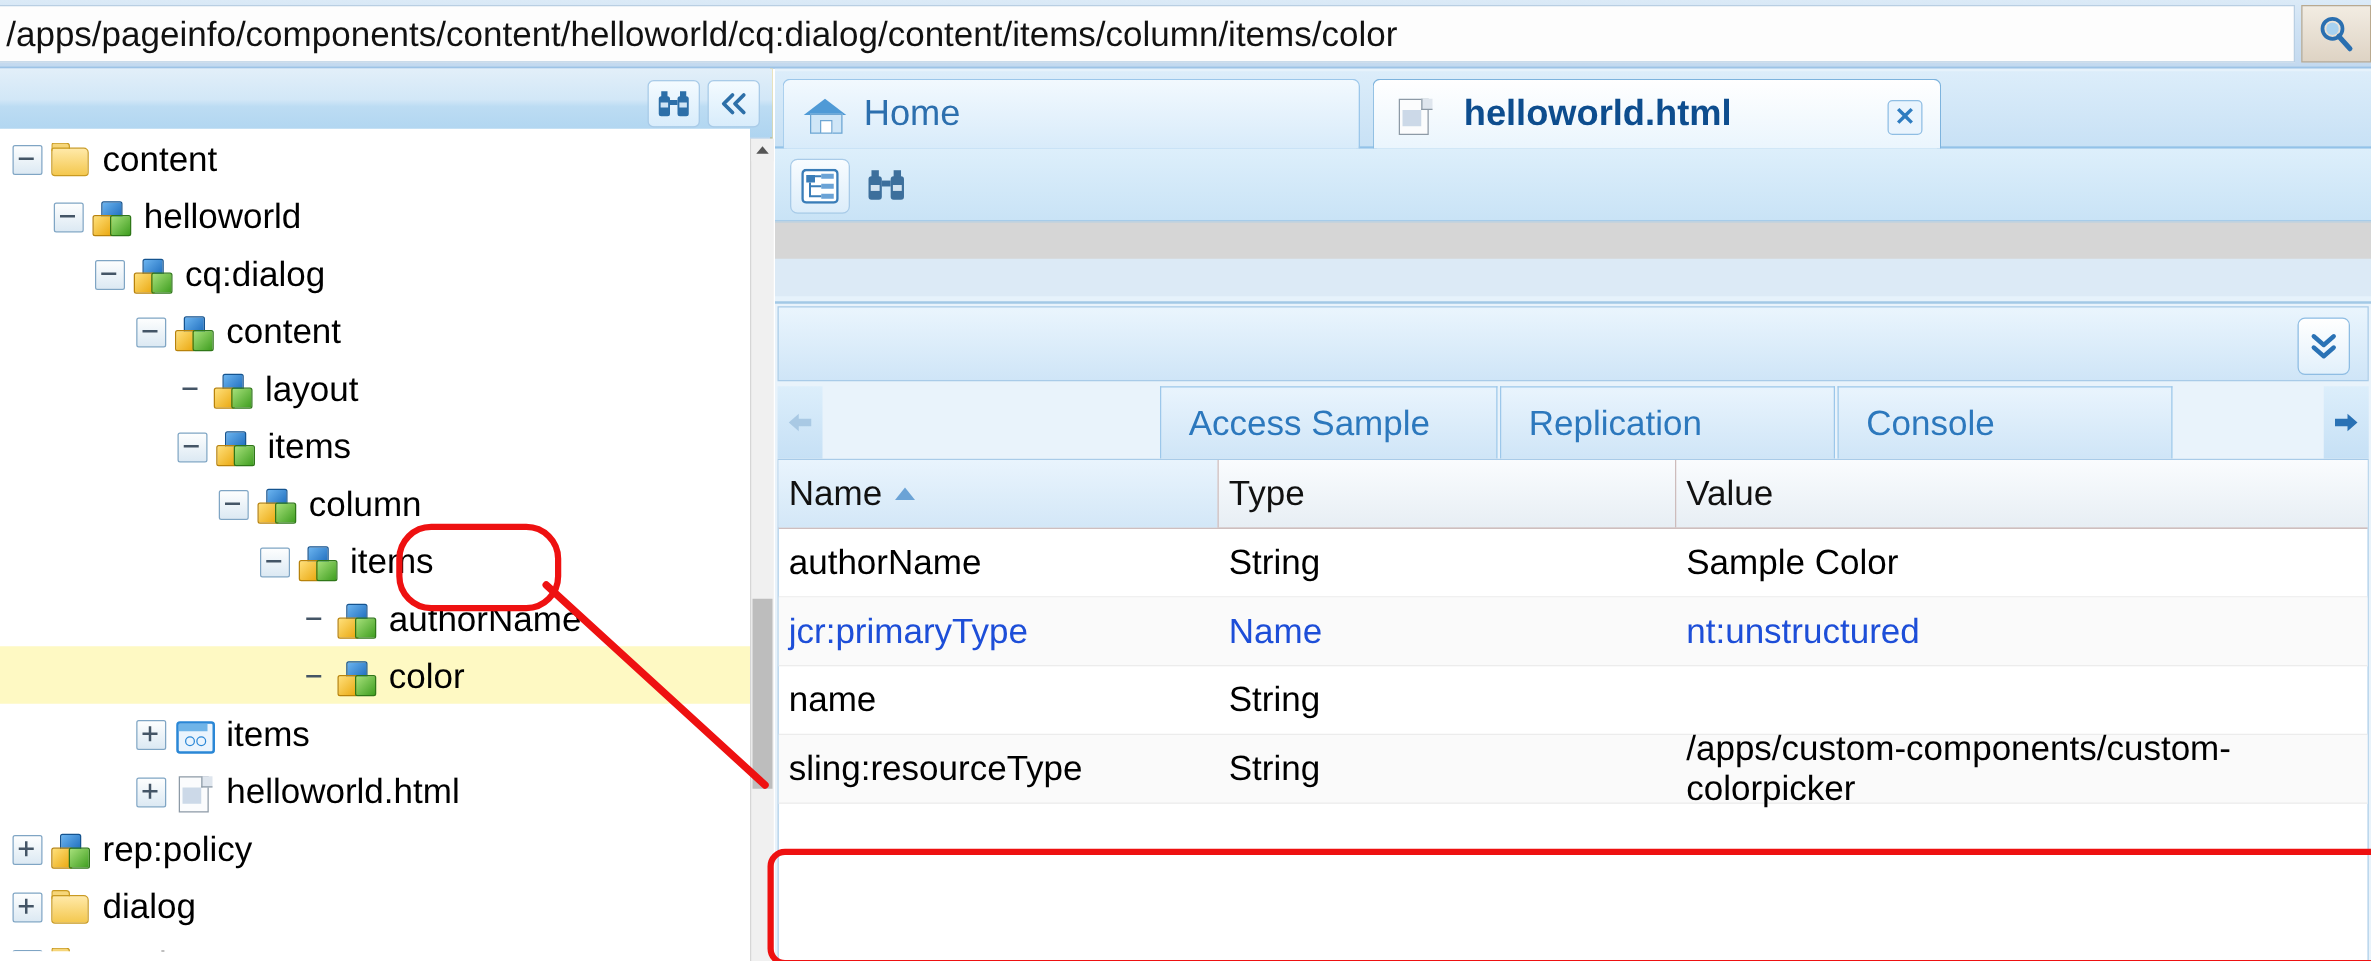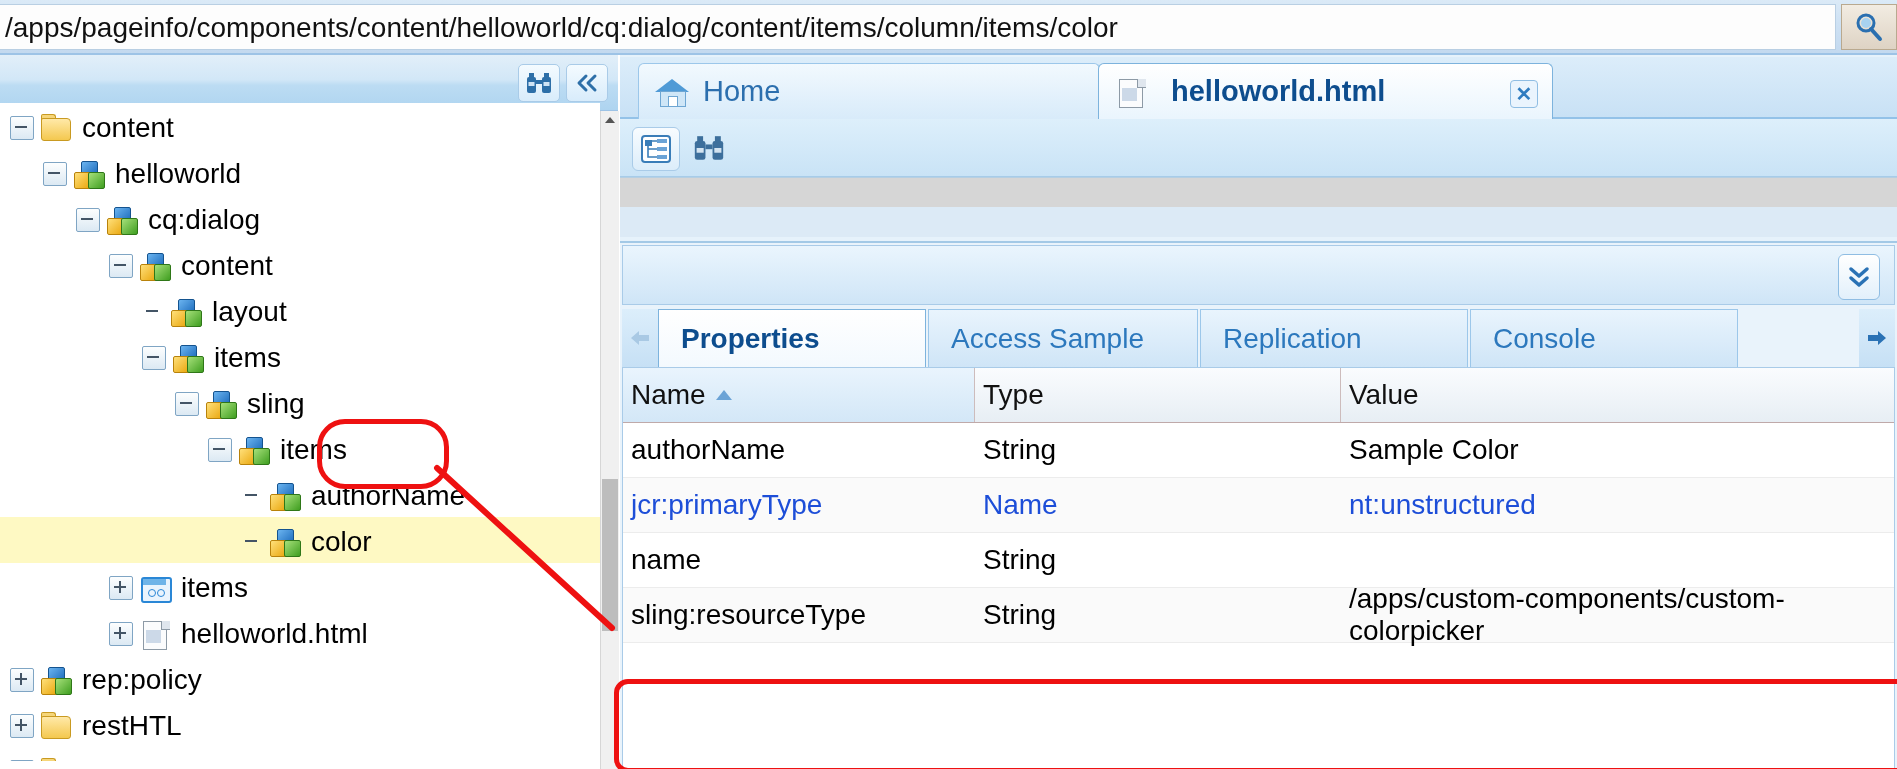--- a/index.html
+++ b/index.html
@@ -121,21 +121,21 @@
   #tabstrip{
     position:absolute;left:0;top:2px;width:1277px;height:62px;
     background:linear-gradient(to bottom,#dcedfa,#c8e1f5);
     border-bottom:2px solid #93c2e8;box-sizing:border-box;
   }
   .etab{
     position:absolute;top:6px;height:56px;box-sizing:border-box;
     border:1px solid #9cc7ea;border-bottom:none;border-radius:6px 6px 0 0;
     display:flex;align-items:center;padding:0 16px;cursor:pointer;
   }
-  .etab.inactive{background:linear-gradient(to bottom,#f2f9fe,#d8ebfa);margin-left:12px;}
+  .etab.inactive{background:linear-gradient(to bottom,#f2f9fe,#d8ebfa);}
   .etab.active{background:linear-gradient(to bottom,#ffffff,#eaf5fd);border-color:#7db3dd;}
   .etab .lbl{font-size:29px;color:#2c6fae;margin-left:14px;}
   .etab.active .lbl{font-weight:bold;color:#0d4d8e;}
   #etab-home{left:6px;width:462px;}
   #etab-hello{left:478px;width:455px;}
   .tab-close{
     position:absolute;right:14px;top:16px;width:26px;height:26px;
     border:1px solid #8fbde3;border-radius:4px;background:#eaf4fd;
     display:flex;align-items:center;justify-content:center;cursor:pointer;
     color:#2f7cc0;font-size:20px;font-weight:bold;line-height:1;
@@ -275,28 +275,28 @@
     </div>
   </div>
 
   <div id="tree-body" style="margin-top: -8px;">
       <div class="tnode"><span class="ind" style="width: 10px;"></span><span class="exp"></span><span class="nicon ico-folder"><span class="t"></span><span class="f"></span></span><span class="nlabel">content</span></div>
       <div class="tnode"><span class="ind" style="width: 43px;"></span><span class="exp"></span><span class="nicon ico-nodes"><span class="c b"></span><span class="c y"></span><span class="c g"></span></span><span class="nlabel">helloworld</span></div>
       <div class="tnode"><span class="ind" style="width: 76px;"></span><span class="exp"></span><span class="nicon ico-nodes"><span class="c b"></span><span class="c y"></span><span class="c g"></span></span><span class="nlabel">cq:dialog</span></div>
       <div class="tnode"><span class="ind" style="width: 109px;"></span><span class="exp"></span><span class="nicon ico-nodes"><span class="c b"></span><span class="c y"></span><span class="c g"></span></span><span class="nlabel">content</span></div>
       <div class="tnode"><span class="ind" style="width: 142px;"></span><span class="exp none"></span><span class="nicon ico-nodes"><span class="c b"></span><span class="c y"></span><span class="c g"></span></span><span class="nlabel">layout</span></div>
       <div class="tnode"><span class="ind" style="width: 142px;"></span><span class="exp"></span><span class="nicon ico-nodes"><span class="c b"></span><span class="c y"></span><span class="c g"></span></span><span class="nlabel">items</span></div>
-      <div class="tnode"><span class="ind" style="width: 175px;"></span><span class="exp"></span><span class="nicon ico-nodes"><span class="c b"></span><span class="c y"></span><span class="c g"></span></span><span class="nlabel">sling</span></div>
+      <div class="tnode"><span class="ind" style="width: 175px;"></span><span class="exp"></span><span class="nicon ico-nodes"><span class="c b"></span><span class="c y"></span><span class="c g"></span></span><span class="nlabel">column</span></div>
       <div class="tnode"><span class="ind" style="width: 208px;"></span><span class="exp"></span><span class="nicon ico-nodes"><span class="c b"></span><span class="c y"></span><span class="c g"></span></span><span class="nlabel">items</span></div>
       <div class="tnode"><span class="ind" style="width: 241px;"></span><span class="exp none"></span><span class="nicon ico-nodes"><span class="c b"></span><span class="c y"></span><span class="c g"></span></span><span class="nlabel">authorName</span></div>
       <div class="tnode sel"><span class="ind" style="width: 241px;"></span><span class="exp none"></span><span class="nicon ico-nodes"><span class="c b"></span><span class="c y"></span><span class="c g"></span></span><span class="nlabel">color</span></div>
       <div class="tnode"><span class="ind" style="width: 109px;"></span><span class="exp plus"></span><span class="nicon ico-dialog"><span class="w"></span><span class="bar"></span><span class="dot" style="left:9px"></span><span class="dot" style="left:18px"></span></span><span class="nlabel">items</span></div>
       <div class="tnode"><span class="ind" style="width: 109px;"></span><span class="exp plus"></span><span class="nicon ico-doc"><span class="p"></span><span class="l"></span><span class="corner"></span></span><span class="nlabel">helloworld.html</span></div>
       <div class="tnode"><span class="ind" style="width: 10px;"></span><span class="exp plus"></span><span class="nicon ico-nodes"><span class="c b"></span><span class="c y"></span><span class="c g"></span></span><span class="nlabel">rep:policy</span></div>
-      <div class="tnode"><span class="ind" style="width: 10px;"></span><span class="exp plus"></span><span class="nicon ico-folder"><span class="t"></span><span class="f"></span></span><span class="nlabel">restHTL</span></div>
+      <div class="tnode"><span class="ind" style="width: 10px;"></span><span class="exp plus"></span><span class="nicon ico-folder"><span class="t"></span><span class="f"></span></span><span class="nlabel">dialog</span></div>
       <div class="tnode"><span class="ind" style="width: 10px;"></span><span class="exp plus"></span><span class="nicon ico-folder"><span class="t"></span></span><span class="nlabel">settings</span></div>
     </div>
 
   <div id="tree-scroll">
     <div class="arrow-up">
       <svg width="12" height="8" viewBox="0 0 12 8">
           <polygon points="6,1 11,7 1,7" fill="#555"></polygon>
         </svg>
     </div>
     <div id="tree-thumb"></div>
@@ -363,23 +363,20 @@
           <polyline points="4,14 12,21 20,14" fill="none" stroke="#2a72b5" stroke-width="3.5" stroke-linecap="round" stroke-linejoin="round"></polyline>
         </svg>
       </div>
     </div>
 
     <div id="tabs-row">
       <div class="scroll-arrow" id="ptab-prev">
         <svg width="24" height="20" viewBox="0 0 24 20" aria-hidden="true">
           <polygon points="3,10 11,3 11,7 21,7 21,13 11,13 11,17" fill="#a9c9e4"></polygon>
         </svg>
-      </div>
-      <div class="ptab active" id="ptab-properties">
-        <span>Properties</span>
       </div>
       <div class="ptab" id="ptab-access">
         <span>Access Sample</span>
       </div>
       <div class="ptab" id="ptab-console">
         <span>Console</span>
       </div>
       <div class="ptab" id="ptab-replication">
         <span>Replication</span>
       </div>

